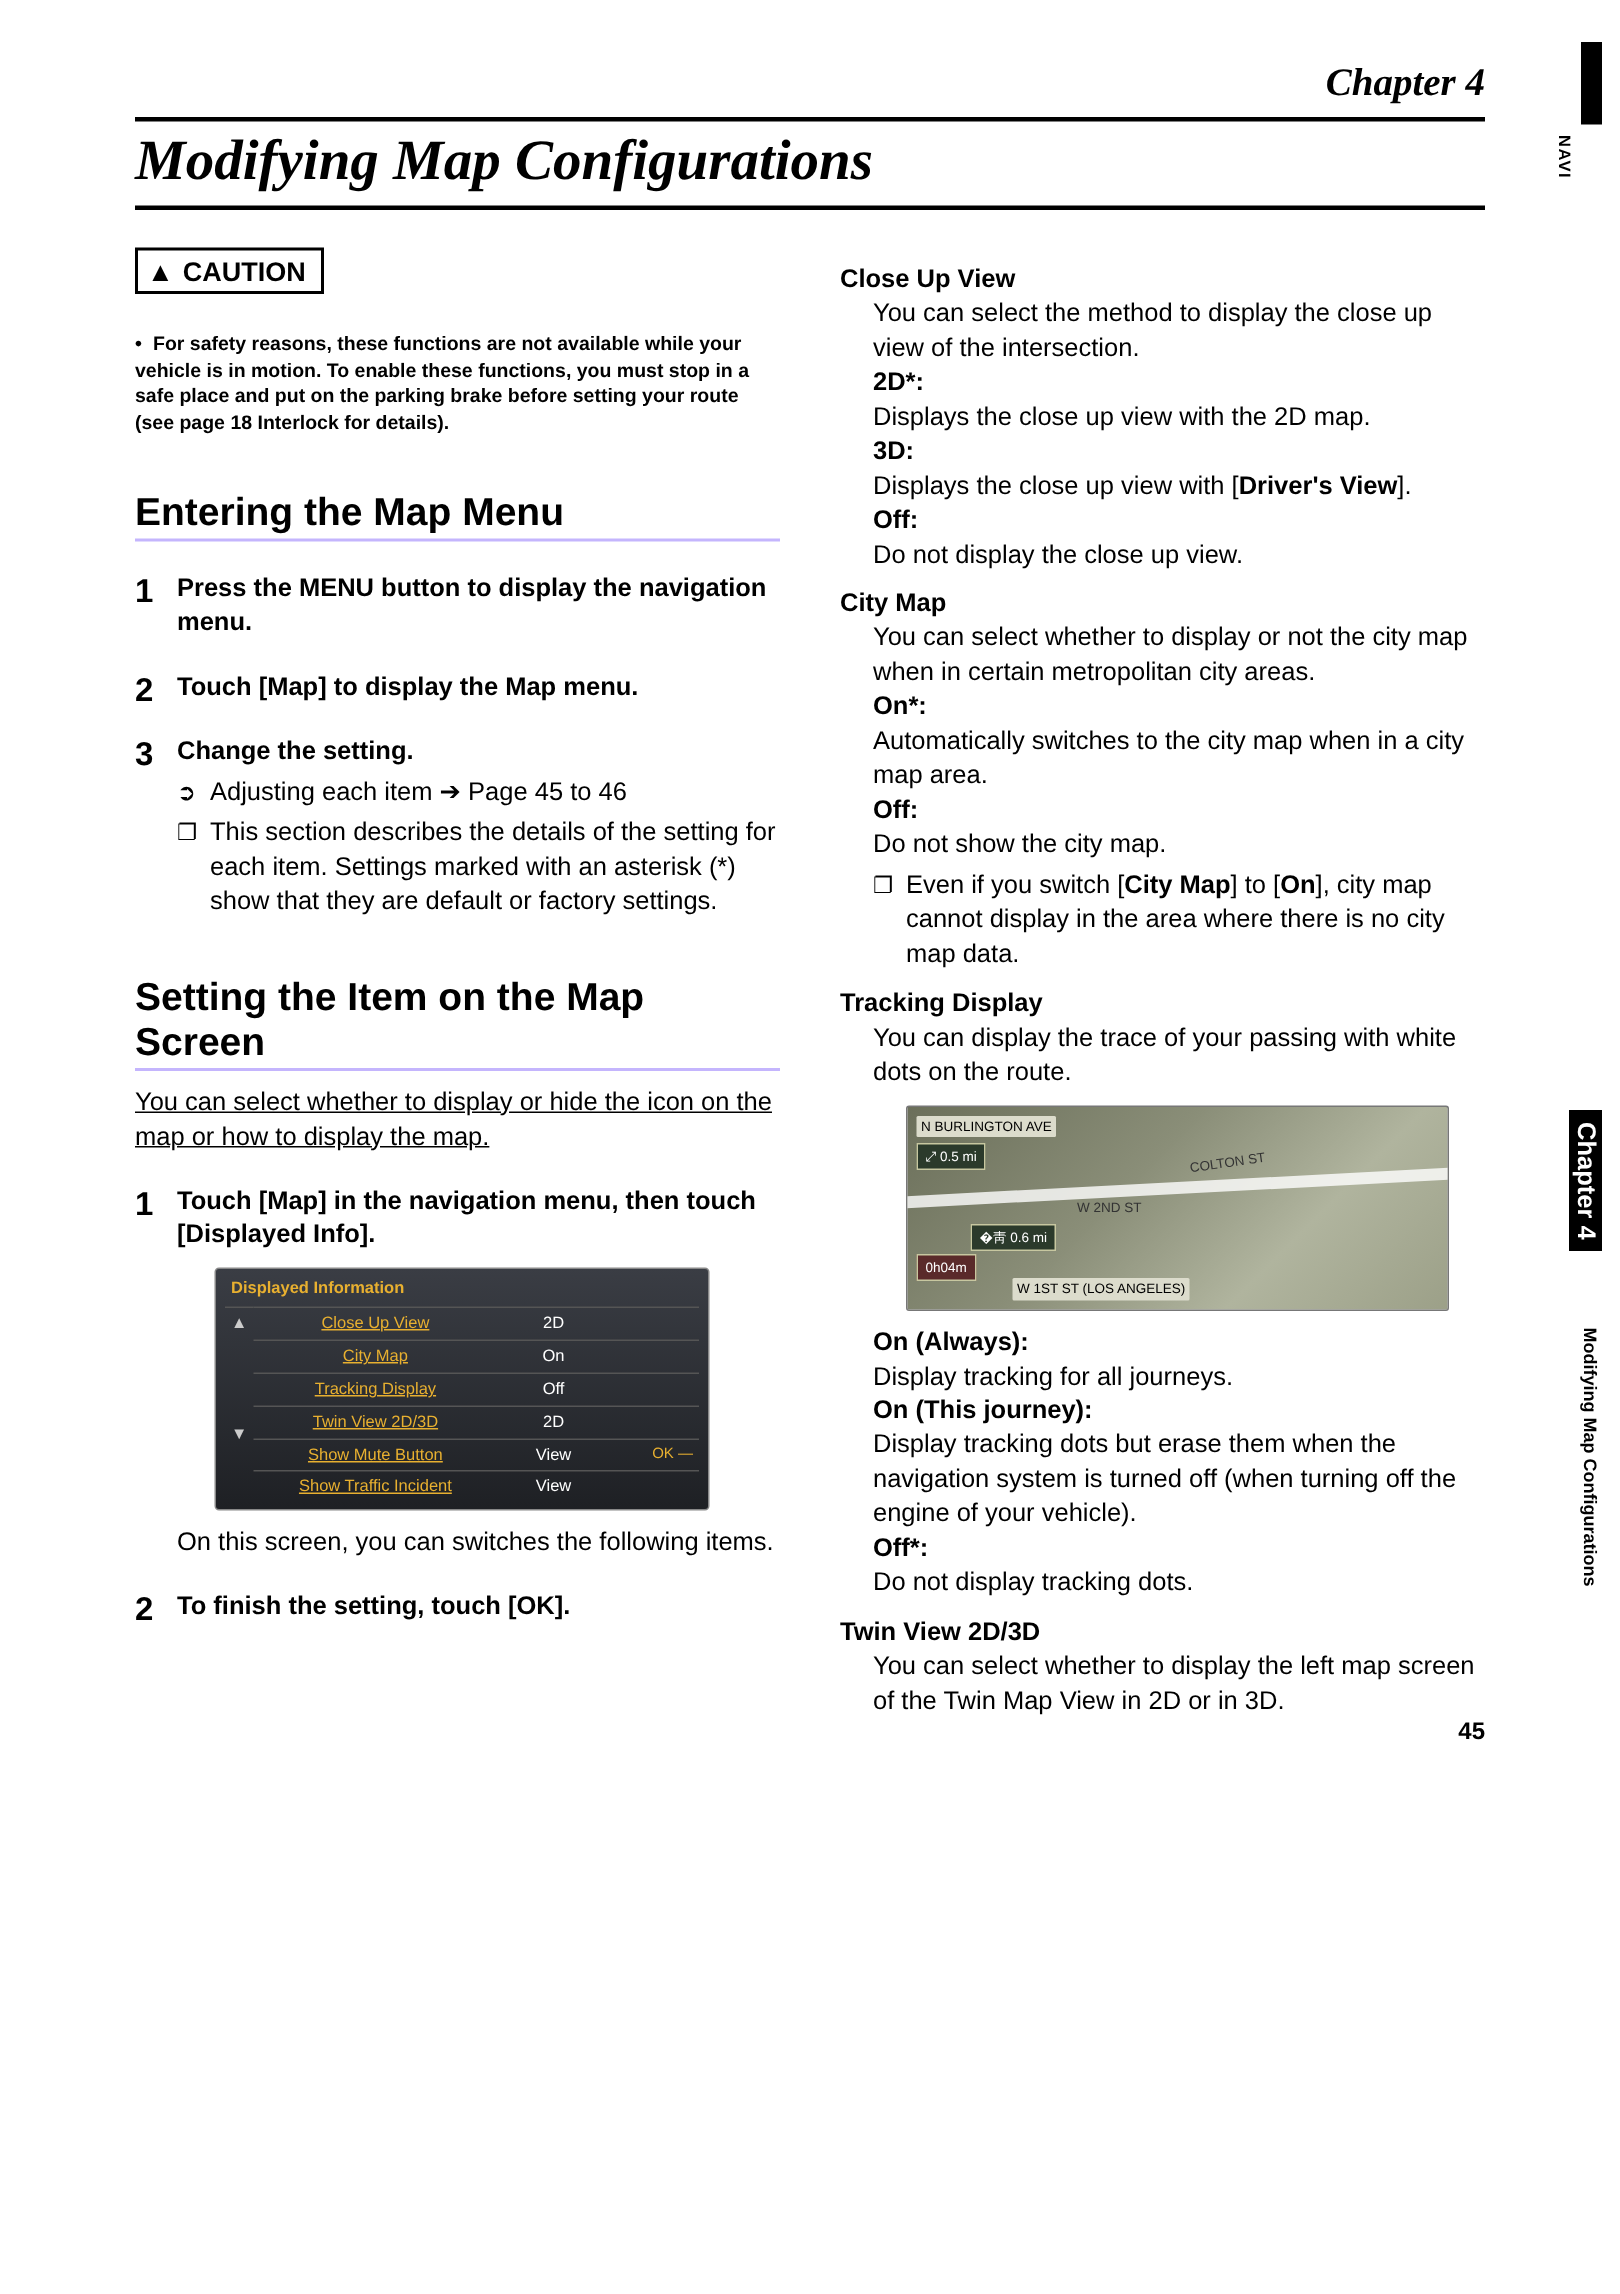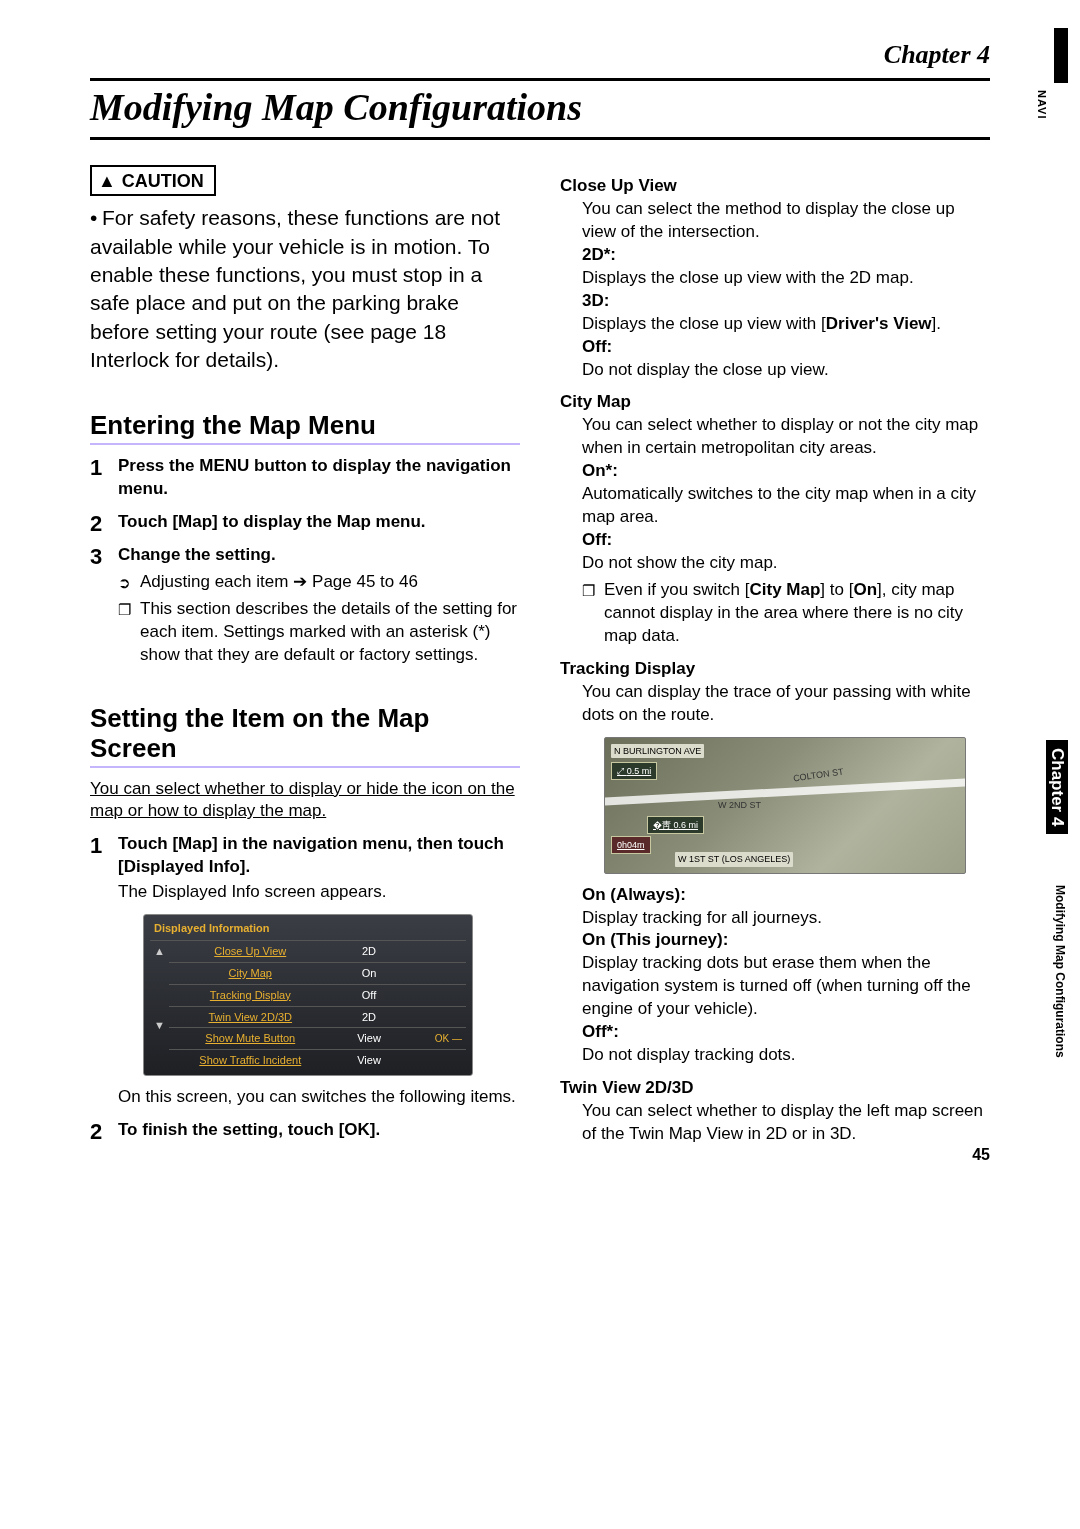--- a/index.html
+++ b/index.html
@@ -52,23 +52,23 @@
     padding: 2px 10px 1px 6px;
     font-weight: bold;
     font-size: 18px;
     margin-bottom: 8px;
   }
   .caution-box .tri {
     font-size: 18px;
     margin-right: 6px;
   }
   .bullet-block {
-    font-weight: normal;
-    margin: 0 0 20px 0;
-    font-size: 21px;
+    font-weight: bold;
+    margin: 16px 0 20px 0;
+    font-size: 13px;
     line-height: 1.35;
   }
   .bullet-block .dot {
     display: inline-block;
     width: 12px;
   }
   h2.section {
     font-size: 26px;
     margin: 37px 0 2px 0;
     border-bottom: 2px solid #c4b5fd;
@@ -78,20 +78,21 @@
   .numlist {
     counter-reset: step;
     padding: 0;
     margin: 10px 0 0 0;
   }
   .numlist > li {
     list-style: none;
     position: relative;
     padding-left: 28px;
     margin-bottom: 10px;
+    margin-top: 20px;
   }
   .numlist > li::before {
     counter-increment: step;
     content: counter(step);
     position: absolute;
     left: 0;
     top: -2px;
     font-weight: bold;
     font-size: 22px;
   }
@@ -244,21 +245,20 @@
     padding: 1px 3px;
     border-radius: 1px;
   }
   .map-img .badge {
     position: absolute;
     background: #2b3a2b;
     color: #fff;
     font-size: 9px;
     padding: 2px 5px;
     border: 1px solid #c7c7a0;
-    text-decoration: underline;
   }
   .page-num {
     position: absolute;
     right: 90px;
     bottom: 20px;
     font-weight: bold;
     font-size: 16px;
   }
 </style>
 </head>
@@ -302,21 +302,20 @@
           <div class="sub box">This section describes the details of the setting for each item. Settings marked with an asterisk (*) show that they are default or factory settings.</div>
         </li>
       </ol>
 
       <h2 class="section">Setting the Item on the Map Screen</h2>
       <p style="margin:10px 0;text-decoration:underline;">You can select whether to display or hide the icon on the map or how to display the map.</p>
 
       <ol class="numlist">
         <li>
           <span class="step-title">Touch [Map] in the navigation menu, then touch [Displayed Info].</span>
-          <div style="margin-top:2px;">The Displayed Info screen appears.</div>
 
           <div class="screenshot">
             <div class="shot-title">Displayed Information</div>
             <table>
               <tbody>
                   <tr>
                 <td class="arrows" rowspan="6">▲<br><br><br><br><br>▼</td>
                 <td class="rowlabel">Close Up View</td>
                 <td class="rowval">2D</td>
                 <td class="okcell"></td>

